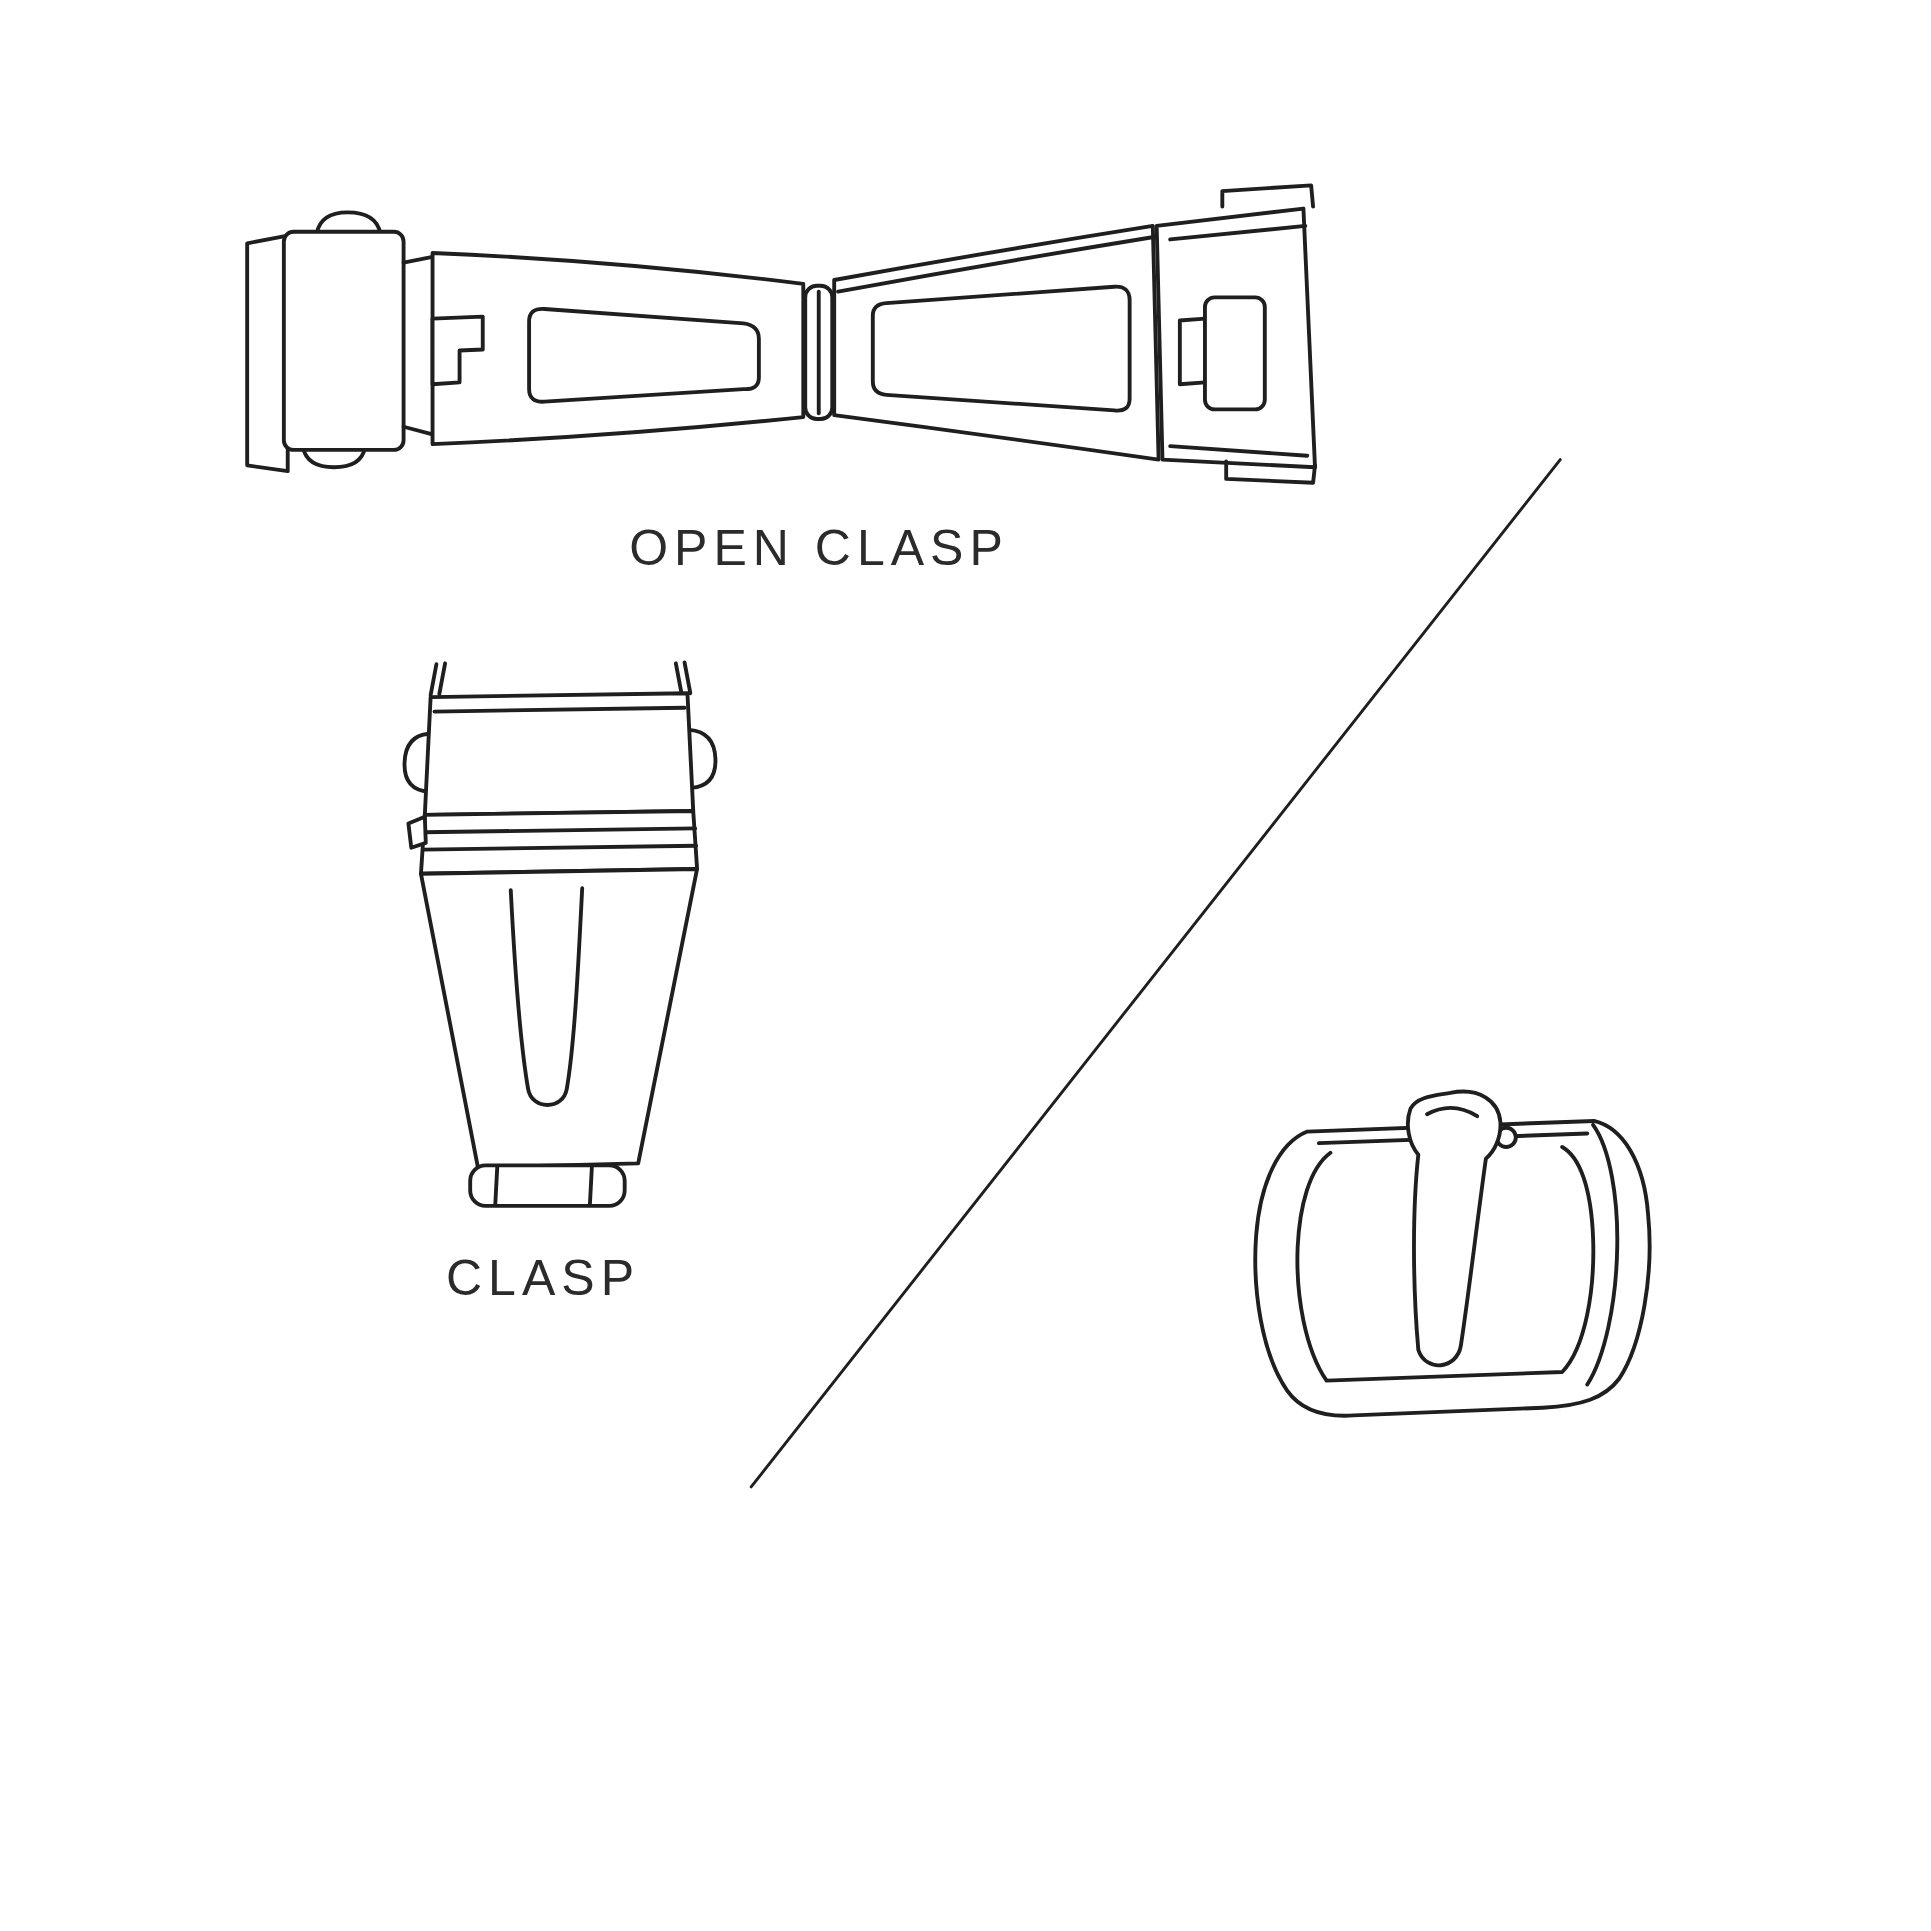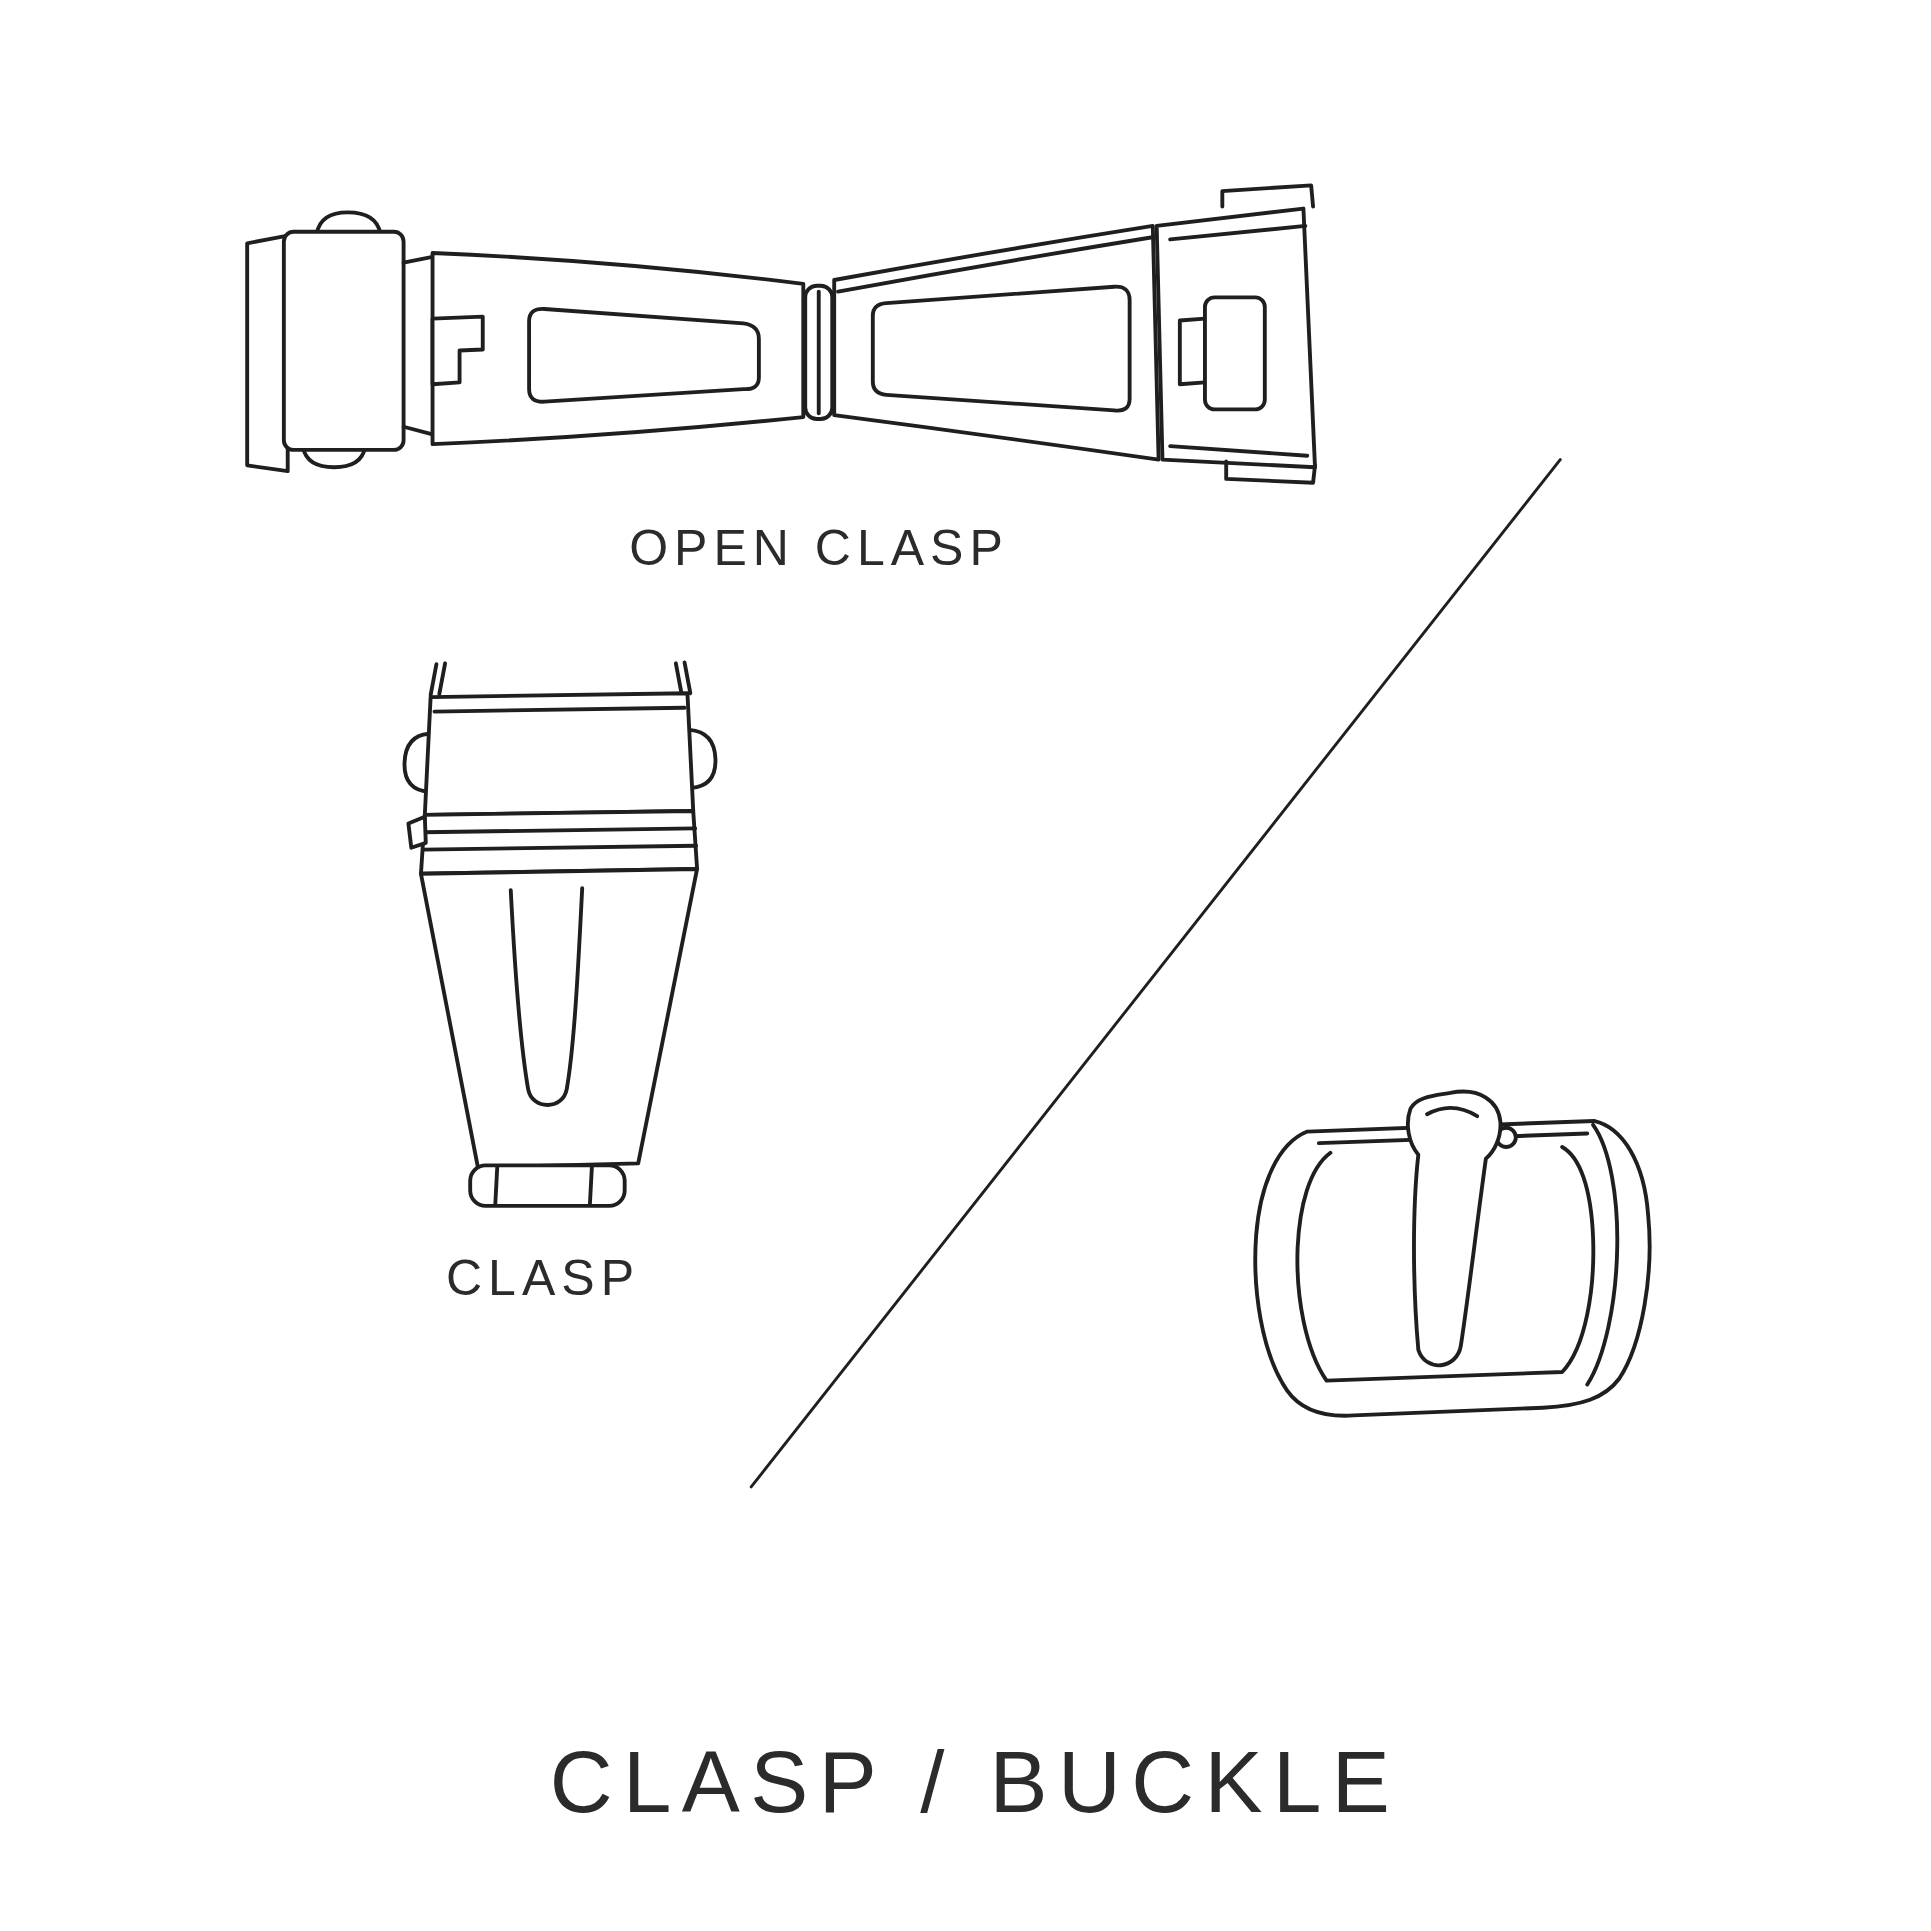--- a/index.html
+++ b/index.html
@@ -133,16 +133,15 @@
                C 1459 1184 1455 1164 1461 1148
                C 1468 1136 1484 1135 1502 1132 Z"></path>
       <path d="M 1478 1154 Q 1504 1140 1530 1156"></path>
     </g>
   </svg>
 
   <div class="caption" style="left:819px; top:519px;">OPEN CLASP</div>
 
   <div class="caption" style="left:543px; top:1249px;">CLASP</div>
 
-  <div class="title" style="left:975px; top:1732px;">CLASP / BUCKLE</div>
 
 </div>
 
 
 </body></html>

